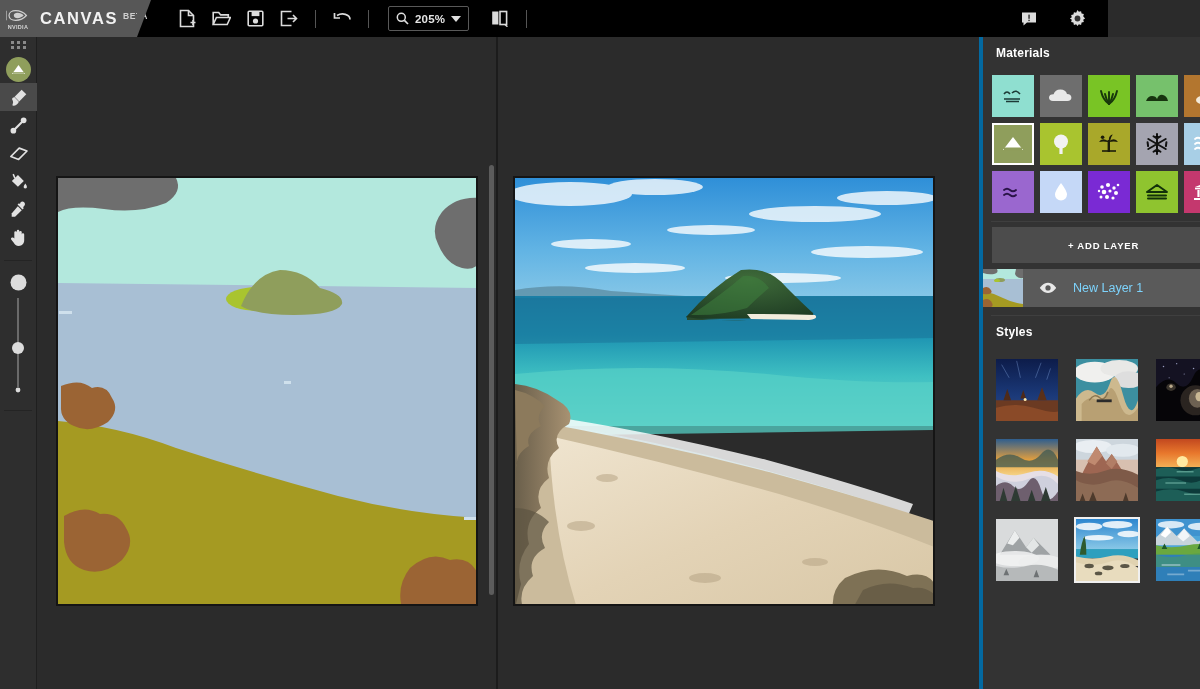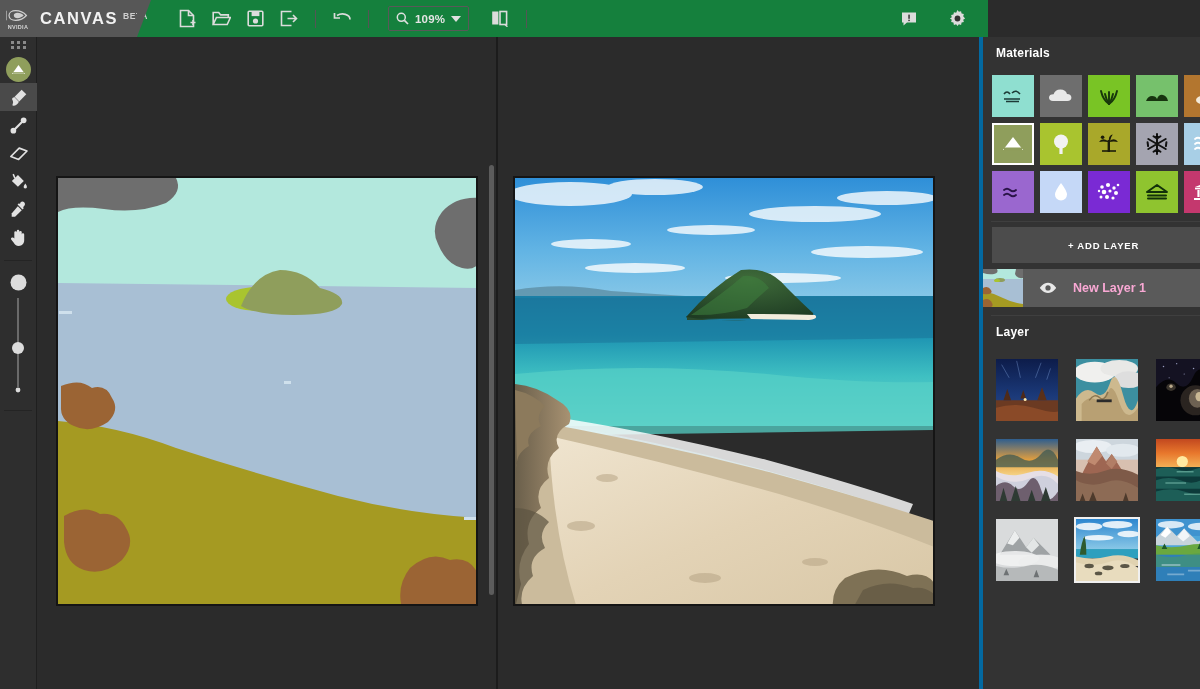--- a/index.html
+++ b/index.html
@@ -1,21 +1,21 @@
 <!DOCTYPE html>
 <html><head>
 <meta charset="utf-8">
 <style>
   * { margin:0; padding:0; box-sizing:border-box; }
   html,body { width:1200px; height:689px; overflow:hidden; background:#2b2b2b;
               font-family:"Liberation Sans", sans-serif; -webkit-font-smoothing:antialiased; }
 
   
-  #topbar { position:absolute; left:0; top:0; width:988px; height:37px;
-            background:#15803d; display:flex; align-items:center; }
+  #topbar { position:absolute; left:0; top:0; width:1108px; height:37px;
+            background:#000000; display:flex; align-items:center; }
   #brand { width:137px; height:37px; background:#575757; display:flex; align-items:center;
            position:relative; }
   #brand:after{ content:""; position:absolute; right:-14px; top:0; border-top:37px solid #575757;
                 border-right:14px solid transparent; }
   .nv-logo { width:34px; height:30px; margin-left:6px; display:flex; flex-direction:column;
              align-items:center; justify-content:center; }
   .nv-eye { width:24px; height:15px; }
   .nv-word { font-size:5.5px; letter-spacing:.3px; color:#d6d6d6; font-weight:bold; margin-top:1px; }
   #canvas-title { font-size:16.5px; letter-spacing:1.6px; color:#f2f2f2; font-weight:bold;
                   margin-left:10px; }
@@ -80,21 +80,21 @@
          cursor:pointer; }
   .mat.sel { outline:2px solid #ffffff; outline-offset:-2px; }
 
   #add-layer { margin:5px 9px 6px 9px; height:36px; background:#4c4c4c; display:flex;
                align-items:center; justify-content:center; cursor:pointer; }
   #add-layer-txt { font-size:9.5px; color:#ffffff; font-weight:bold; letter-spacing:.8px; }
   .layer-row { margin:0 0 0 0; height:38px; display:flex; align-items:center; cursor:pointer; }
   .layer-row.sel { background:#5a5a5a; }
   .layer-thumb { width:40px; height:38px; overflow:hidden; position:relative; flex:none; }
   .eye-wrap { width:50px; display:flex; align-items:center; justify-content:center; }
-  .layer-name { font-size:12.5px; color:#f9a8d4; font-weight:bold; }
+  .layer-name { font-size:12.5px; color:#7dd3fc; font-weight:normal; }
 
   #style-grid { display:grid; grid-template-columns:repeat(3,66px); gap:14px 14px;
                 padding:9px 11px; }
   .style-t { width:66px; height:66px; cursor:pointer; position:relative; overflow:hidden;
              border:2px solid transparent; }
   .style-t.sel { border-color:#f0f0f0; }
   .style-t > svg { display:block; width:100%; height:100%; }
 </style>
 </head>
 <body>
@@ -148,21 +148,21 @@
         <path d="M1.5 1v5h5.5" fill="none" stroke="#dcdcdc" stroke-width="1.7"></path>
       </svg>
     </div>
     <div class="tb-sep"></div>
 
     <div id="zoom-box">
       <svg width="13" height="13" viewBox="0 0 13 13">
         <circle cx="5.3" cy="5.3" r="4" fill="none" stroke="#e0e0e0" stroke-width="1.5"></circle>
         <path d="M8.4 8.4L12 12" stroke="#e0e0e0" stroke-width="1.7"></path>
       </svg>
-      <span id="zoom-val">109%</span>
+      <span id="zoom-val">205%</span>
       <span class="caret"></span>
     </div>
 
     <div class="tb-btn" style="margin-left:14px">
       <svg width="19" height="17" viewBox="0 0 19 17">
         <rect x="1.2" y="1.5" width="6.2" height="13" fill="#dcdcdc"></rect>
         <rect x="9" y="1.5" width="6.6" height="13" fill="none" stroke="#dcdcdc" stroke-width="1.6"></rect>
         <path d="M14 14.5l2.4 2.2" stroke="#dcdcdc" stroke-width="1.5"></path>
       </svg>
     </div>
@@ -568,21 +568,21 @@
         <path d="M10 .8C4.6.8 1 6.4 1 6.4s3.6 5.6 9 5.6 9-5.6 9-5.6S15.4.8 10 .8z" fill="#e8e8e8"></path>
         <circle cx="10" cy="6.4" r="2.9" fill="#5a5a5a"></circle>
       </svg>
     </div>
     <span class="layer-name">New Layer 1</span>
   </div>
 
   <div class="sec-rule" style="margin-top:8px"></div>
 
   <div class="sec-head">
-    <span class="sec-title">Layer</span>
+    <span class="sec-title">Styles</span>
     <svg class="chev" viewBox="0 0 12 12">
       <path d="M1.5 8L6 3.5 10.5 8" fill="none" stroke="#d8d8d8" stroke-width="1.5"></path>
     </svg>
   </div>
 
   <div id="style-grid">
 
     <div class="style-t">
       <svg viewBox="0 0 66 66" preserveAspectRatio="none">
         <defs>

